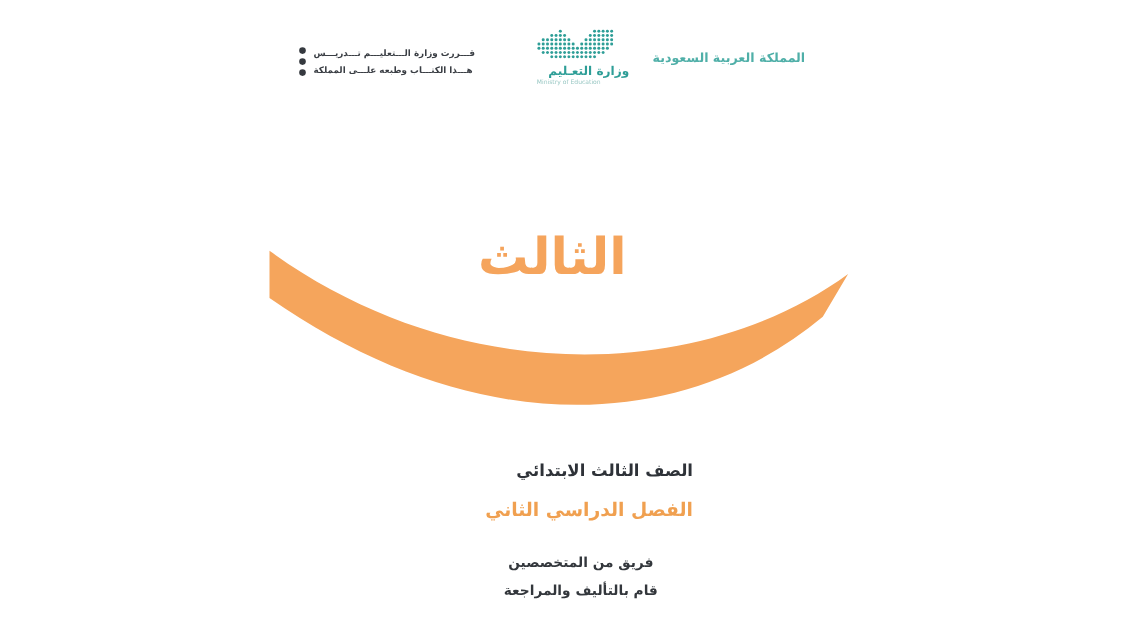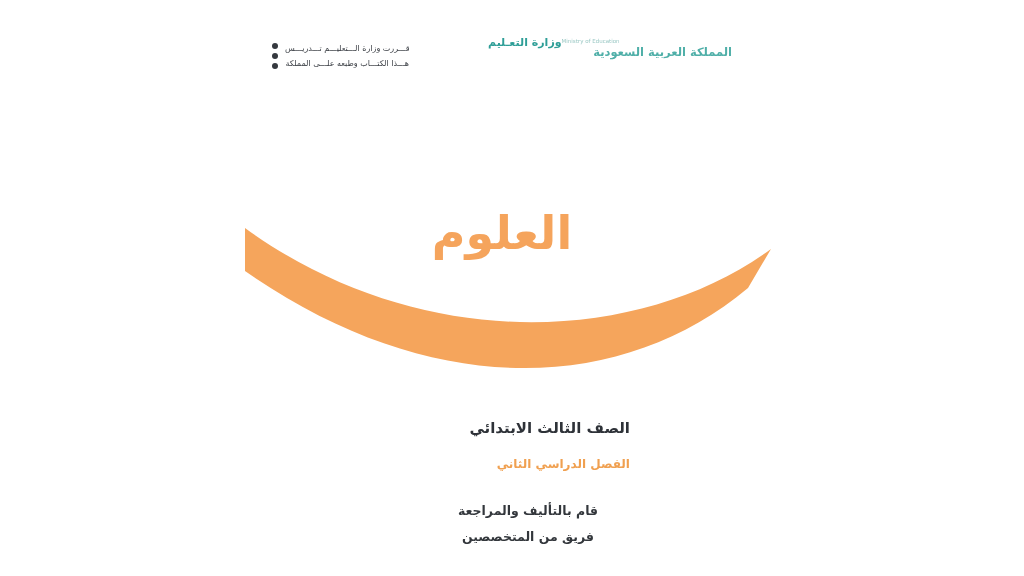--- a/index.html
+++ b/index.html
@@ -11,27 +11,27 @@
     font-family:"DejaVu Sans", sans-serif;
   }
   
   .decree{
     position:absolute;left:272px;top:41px;
     display:flex;flex-direction:row;align-items:center;gap:7px;
   }
   .decree-dots{display:flex;flex-direction:column;gap:4px;}
   .decree-dots .dot{width:6px;height:6px;border-radius:50%;background:#35393f;}
   .decree-text{
-    direction:rtl;text-align:center;white-space:nowrap;
-    font-size:8px;font-weight:normal;color:#3a3e44;line-height:15px;
+    direction:rtl;text-align:left;white-space:nowrap;
+    font-size:8px;font-weight:bold;color:#3a3e44;line-height:15px;
   }
   
   .moe-logo{
     position:absolute;left:488px;top:26px;width:84px;
-    display:flex;flex-direction:row;align-items:center;
+    display:flex;flex-direction:column;
   }
   .moe-emblem{width:70px;height:30px;}
   .moe-wordmark{
     direction:rtl;font-size:11px;font-weight:bold;color:#2e9e97;
     line-height:13px;margin-top:2px;white-space:nowrap;
   }
   .moe-caption{
     font-size:5.5px;color:#9ac8c4;line-height:7px;margin-top:1px;white-space:nowrap;
   }
   
@@ -48,21 +48,21 @@
     direction:rtl;text-align:center;
     font-size:46px;font-weight:bold;color:#f5a45c;line-height:60px;
     white-space:nowrap;
   }
   
   .grade-block{
     position:absolute;left:425px;top:418px;width:205px;
     direction:rtl;text-align:right;
   }
   .grade-line{font-size:15px;font-weight:bold;color:#2e3238;line-height:20px;}
-  .semester-line{font-size:12px;font-weight:bold;color:#f0a050;line-height:18px;margin-top:17px;}
+  .semester-line{font-size:17px;font-weight:bold;color:#f0a050;line-height:18px;margin-top:17px;}
   
   .authors-block{
     position:absolute;left:433px;top:502px;width:190px;
     direction:rtl;text-align:center;
   }
   .authors-line{font-size:12.5px;font-weight:bold;color:#33373c;line-height:17px;}
   .authors-line + .authors-line{margin-top:9px;}
 </style>
 </head>
 <body>
@@ -179,25 +179,25 @@
     <div class="moe-wordmark">وزارة التعـليم</div>
     <div class="moe-caption">Ministry of Education</div>
   </div>
 
   <div class="kingdom">المملكة العربية السعودية</div>
 
   <svg class="swoosh" viewBox="0 0 1024 576">
     <path d="M245,228 C420,355 640,345 771,249 L748,288 C620,395 430,400 245,271 Z" fill="#f5a55c"></path>
   </svg>
 
-  <div class="book-title">العلوم</div>
+  <div class="book-title">الثالث</div>
 
   <div class="grade-block">
     <div class="grade-line">الصف الثالث الابتدائي</div>
     <div class="semester-line">الفصل الدراسي الثاني</div>
   </div>
 
   <div class="authors-block">
+    <div class="authors-line">فريق من المتخصصين</div>
     <div class="authors-line">قام بالتأليف والمراجعة</div>
-    <div class="authors-line">فريق من المتخصصين</div>
   </div>
 
 </div>
 
 </body></html>

